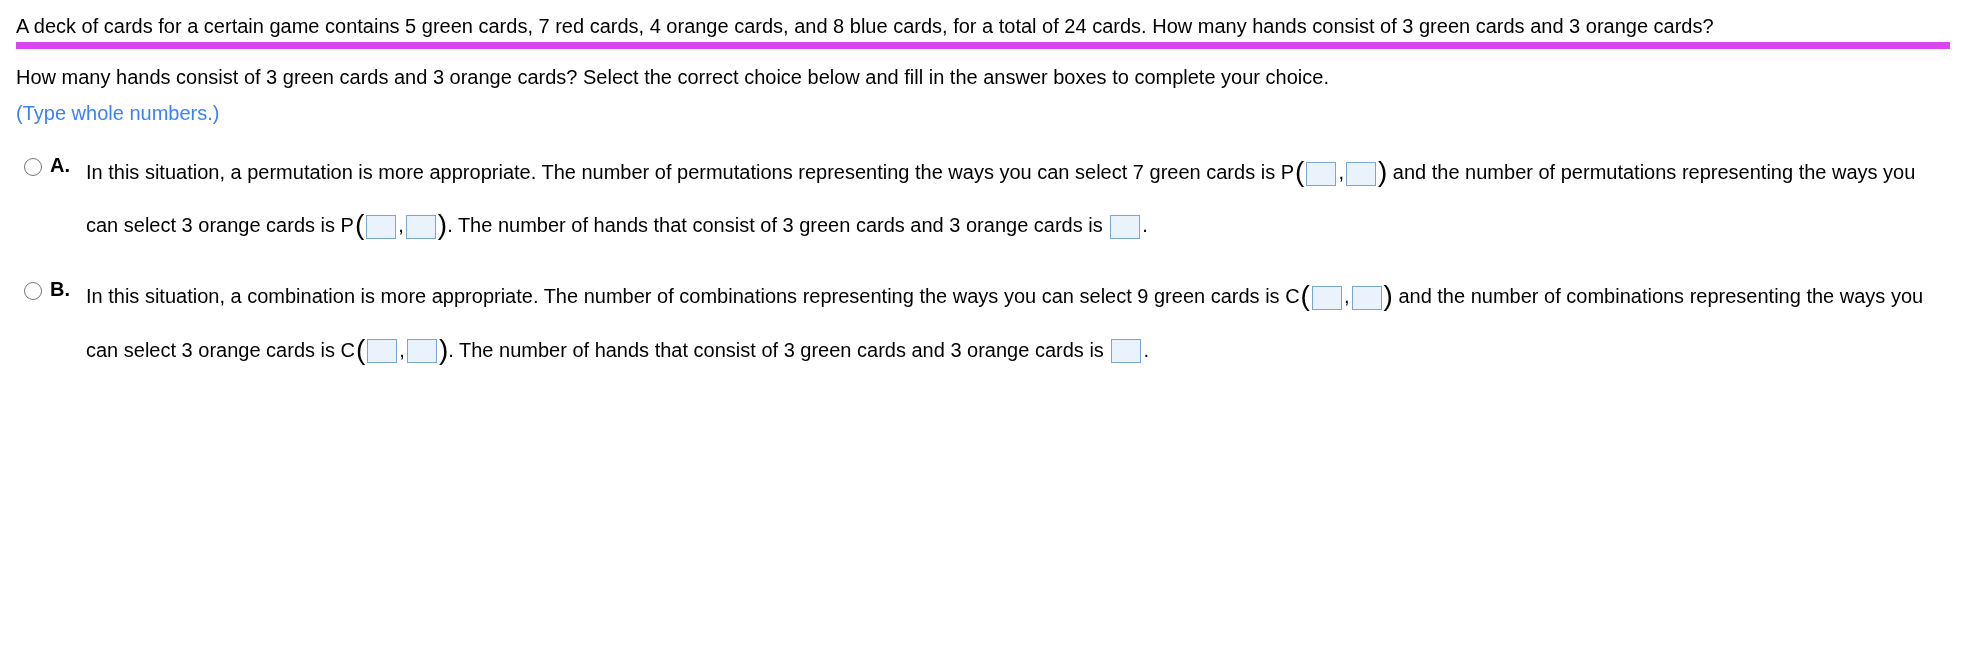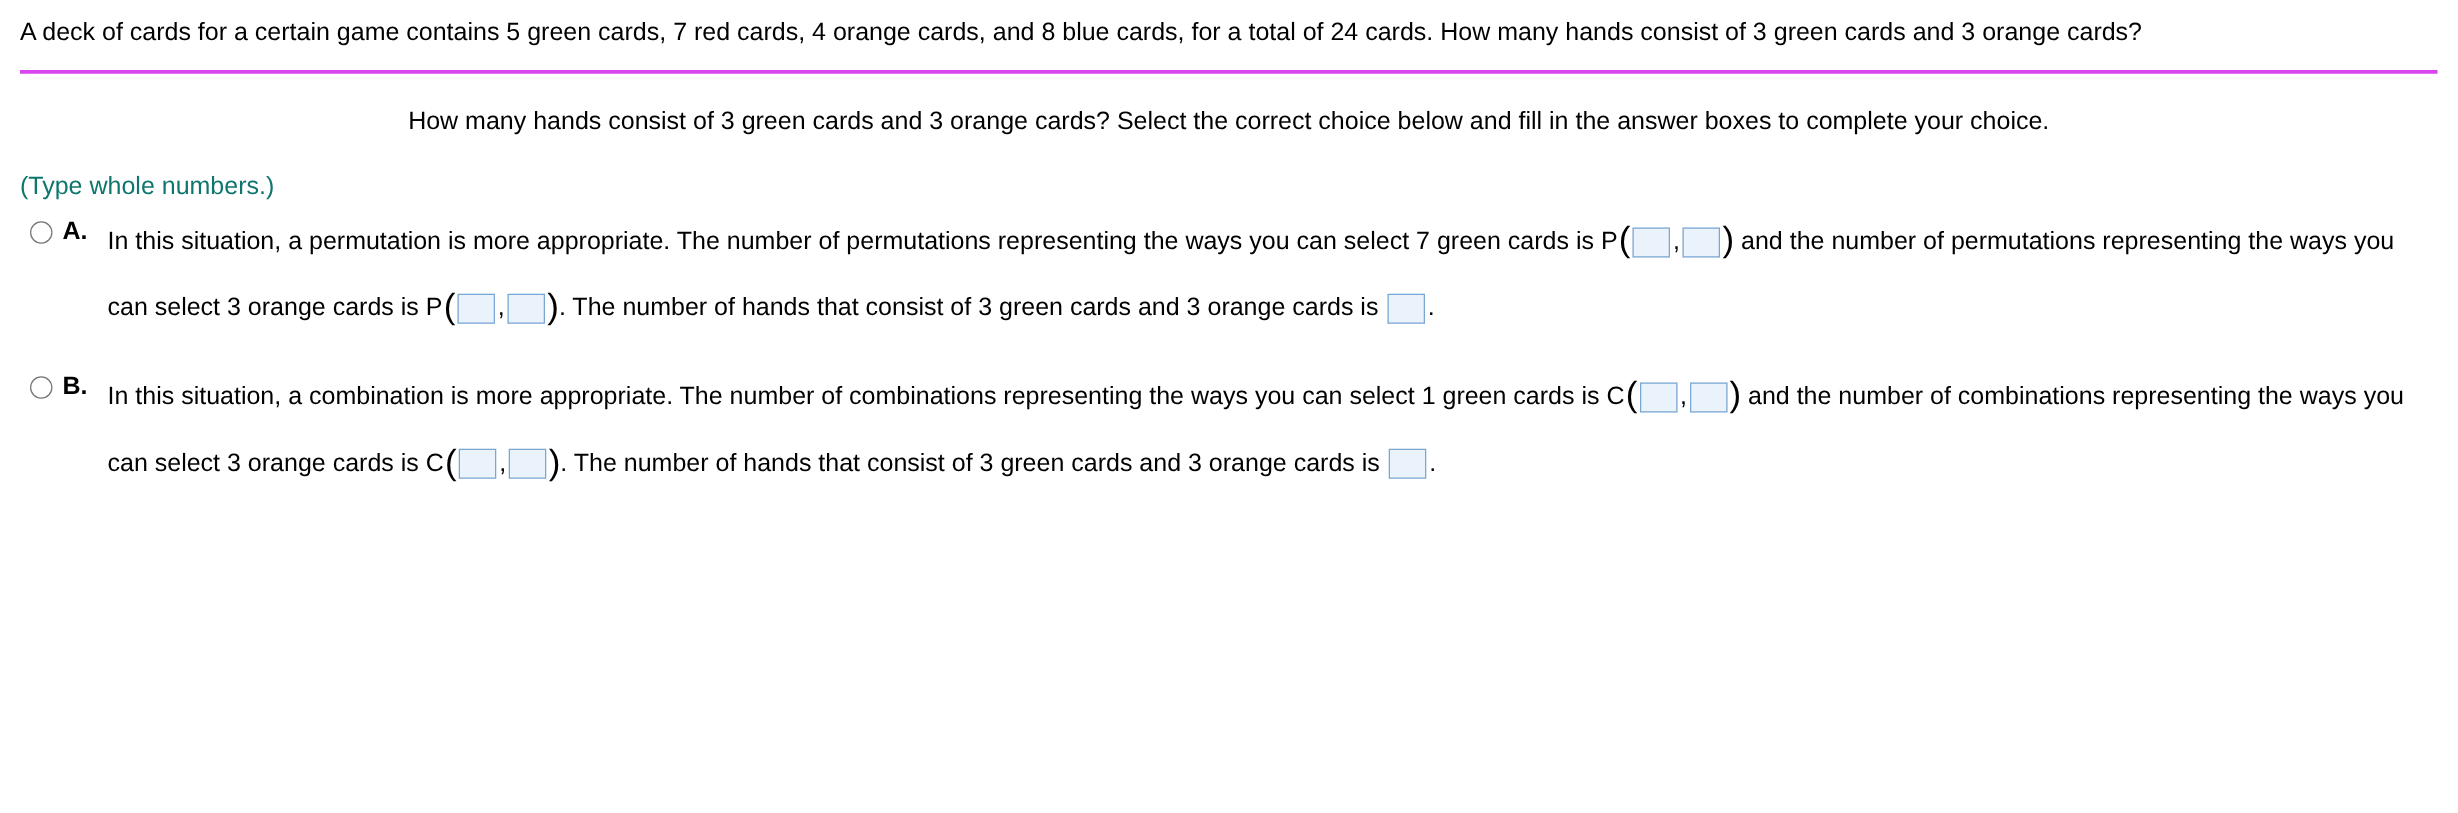--- a/index.html
+++ b/index.html
@@ -9,31 +9,29 @@
     }
     body {
       font-family: Arial, Helvetica, sans-serif;
       font-size: 20px;
       color: #000;
       background: #fff;
       padding: 10px 16px;
       line-height: 1.6;
     }
     .question-stem {
-      padding-bottom: 14px;
-      border-bottom: 3px solid #d946ef;
-      margin-bottom: 22px;
+      border-bottom: 7px solid #d946ef;
+      margin-bottom: 12px;
     }
     .sub-question {
-      margin-bottom: 20px;
-      text-align: center;
+      margin-bottom: 4px;
     }
     .instruction {
-      color: #0f766e;
-      margin-bottom: 2px;
+      color: #3b82f6;
+      margin-bottom: 18px;
     }
     .choices {
       margin-left: 8px;
     }
     .choice-row {
       display: flex;
       align-items: flex-start;
       margin-bottom: 18px;
     }
     .radio-cell {
@@ -99,18 +97,18 @@
       <span> and the number of permutations representing the ways you can select 3 orange cards is P</span><span class="pc-letter"></span><span class="paren">(</span><input type="text" class="answer-box" style=""><span>,</span><input type="text" class="answer-box" style=""><span class="paren">)</span><span>. The number of hands that consist of 3 green cards and 3 orange cards is </span><input type="text" class="answer-box" style=""><span>.</span>
     </div>
   </div>
 
   <div class="choice-row">
     <div class="radio-cell">
       <input type="radio" name="answer" style="">
     </div>
     <div class="label-cell">B.</div>
     <div class="text-cell">
-      <span>In this situation, a combination is more appropriate. The number of combinations representing the ways you can select 1 green cards is C</span><span class="pc-letter"></span><span class="paren">(</span><input type="text" class="answer-box" style=""><span>,</span><input type="text" class="answer-box" style=""><span class="paren">)</span>
+      <span>In this situation, a combination is more appropriate. The number of combinations representing the ways you can select 9 green cards is C</span><span class="pc-letter"></span><span class="paren">(</span><input type="text" class="answer-box" style=""><span>,</span><input type="text" class="answer-box" style=""><span class="paren">)</span>
       <span> and the number of combinations representing the ways you can select 3 orange cards is C</span><span class="pc-letter"></span><span class="paren">(</span><input type="text" class="answer-box" style=""><span>,</span><input type="text" class="answer-box" style=""><span class="paren">)</span><span>. The number of hands that consist of 3 green cards and 3 orange cards is </span><input type="text" class="answer-box" style=""><span>.</span>
     </div>
   </div>
 
 </div>
 
 </body></html>

